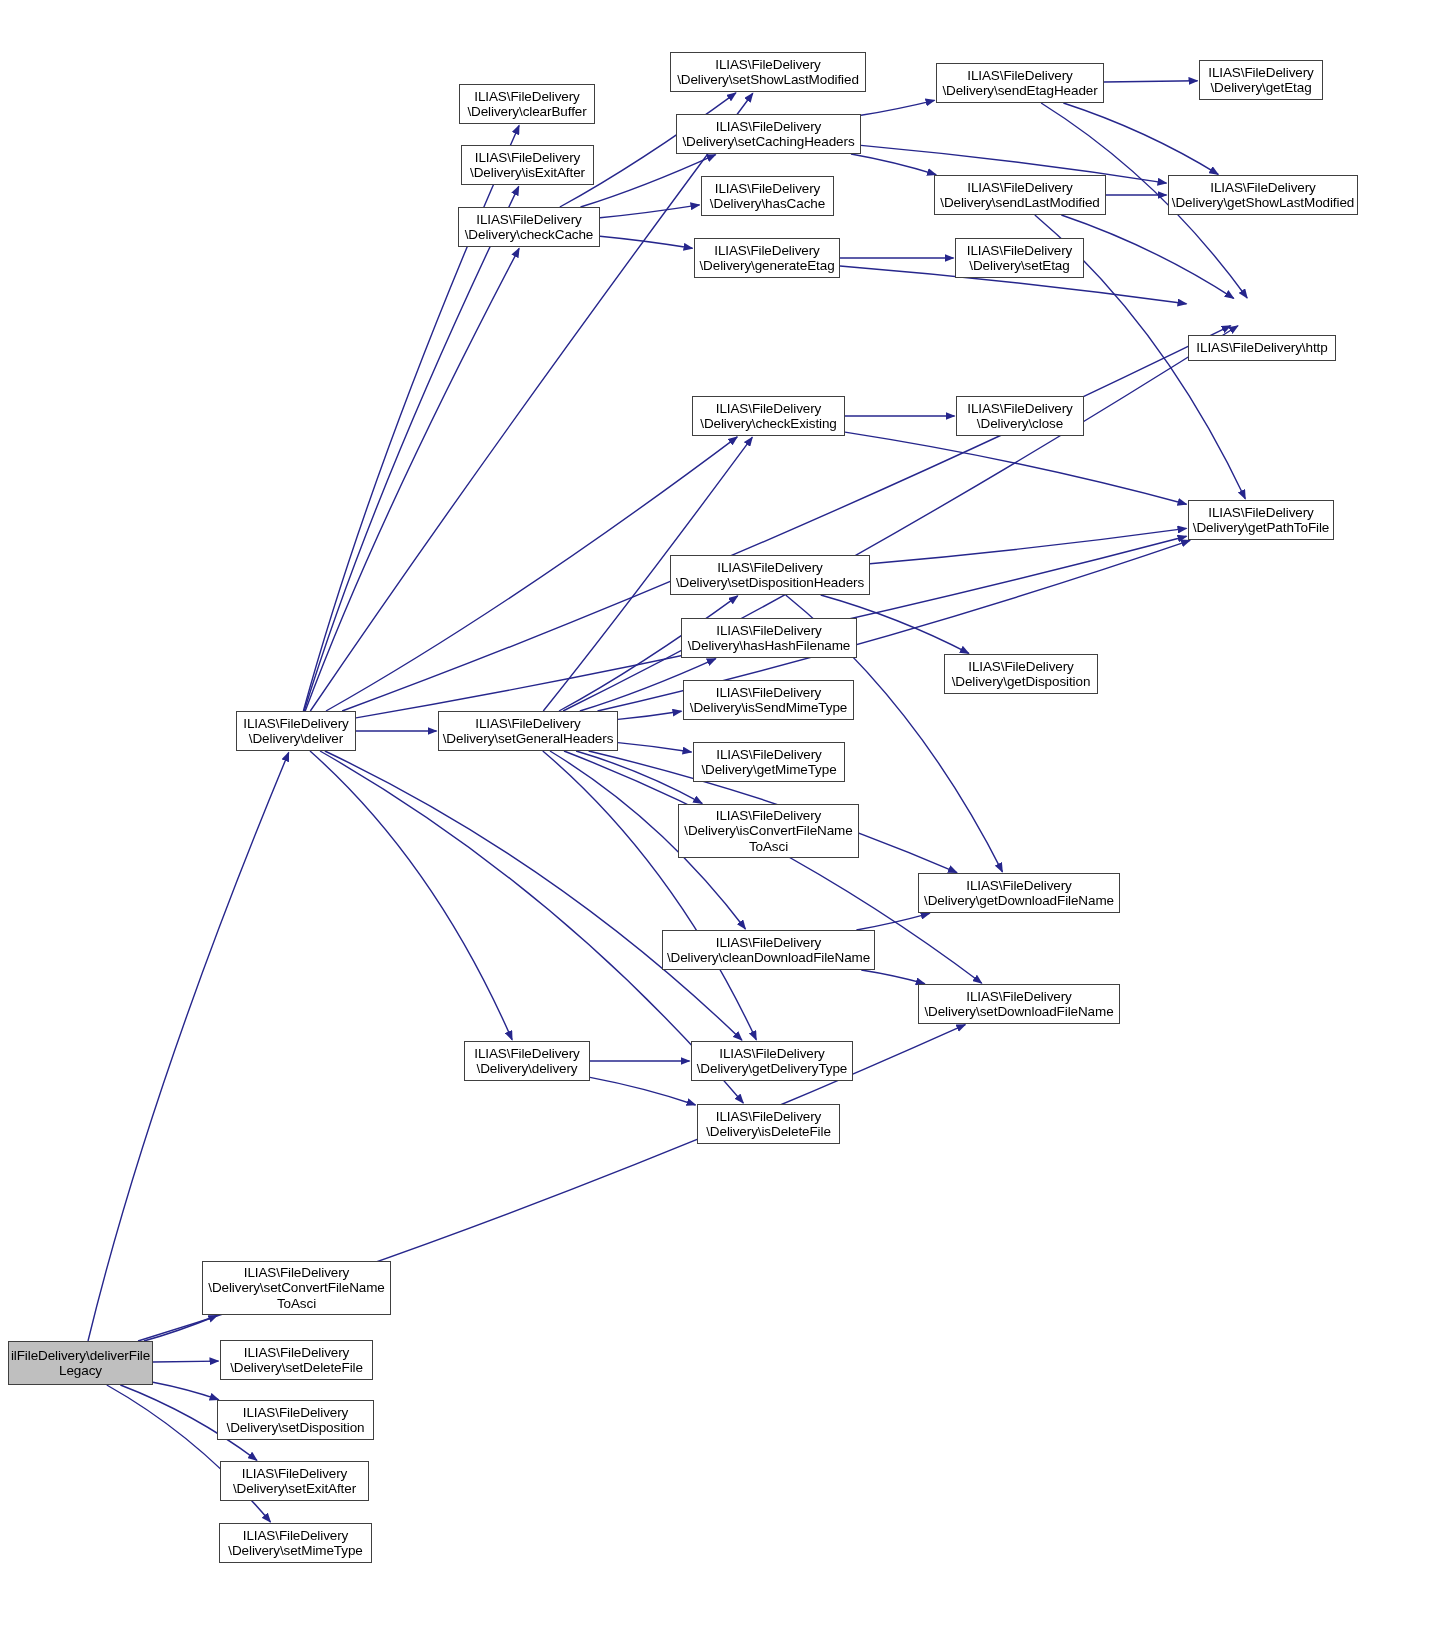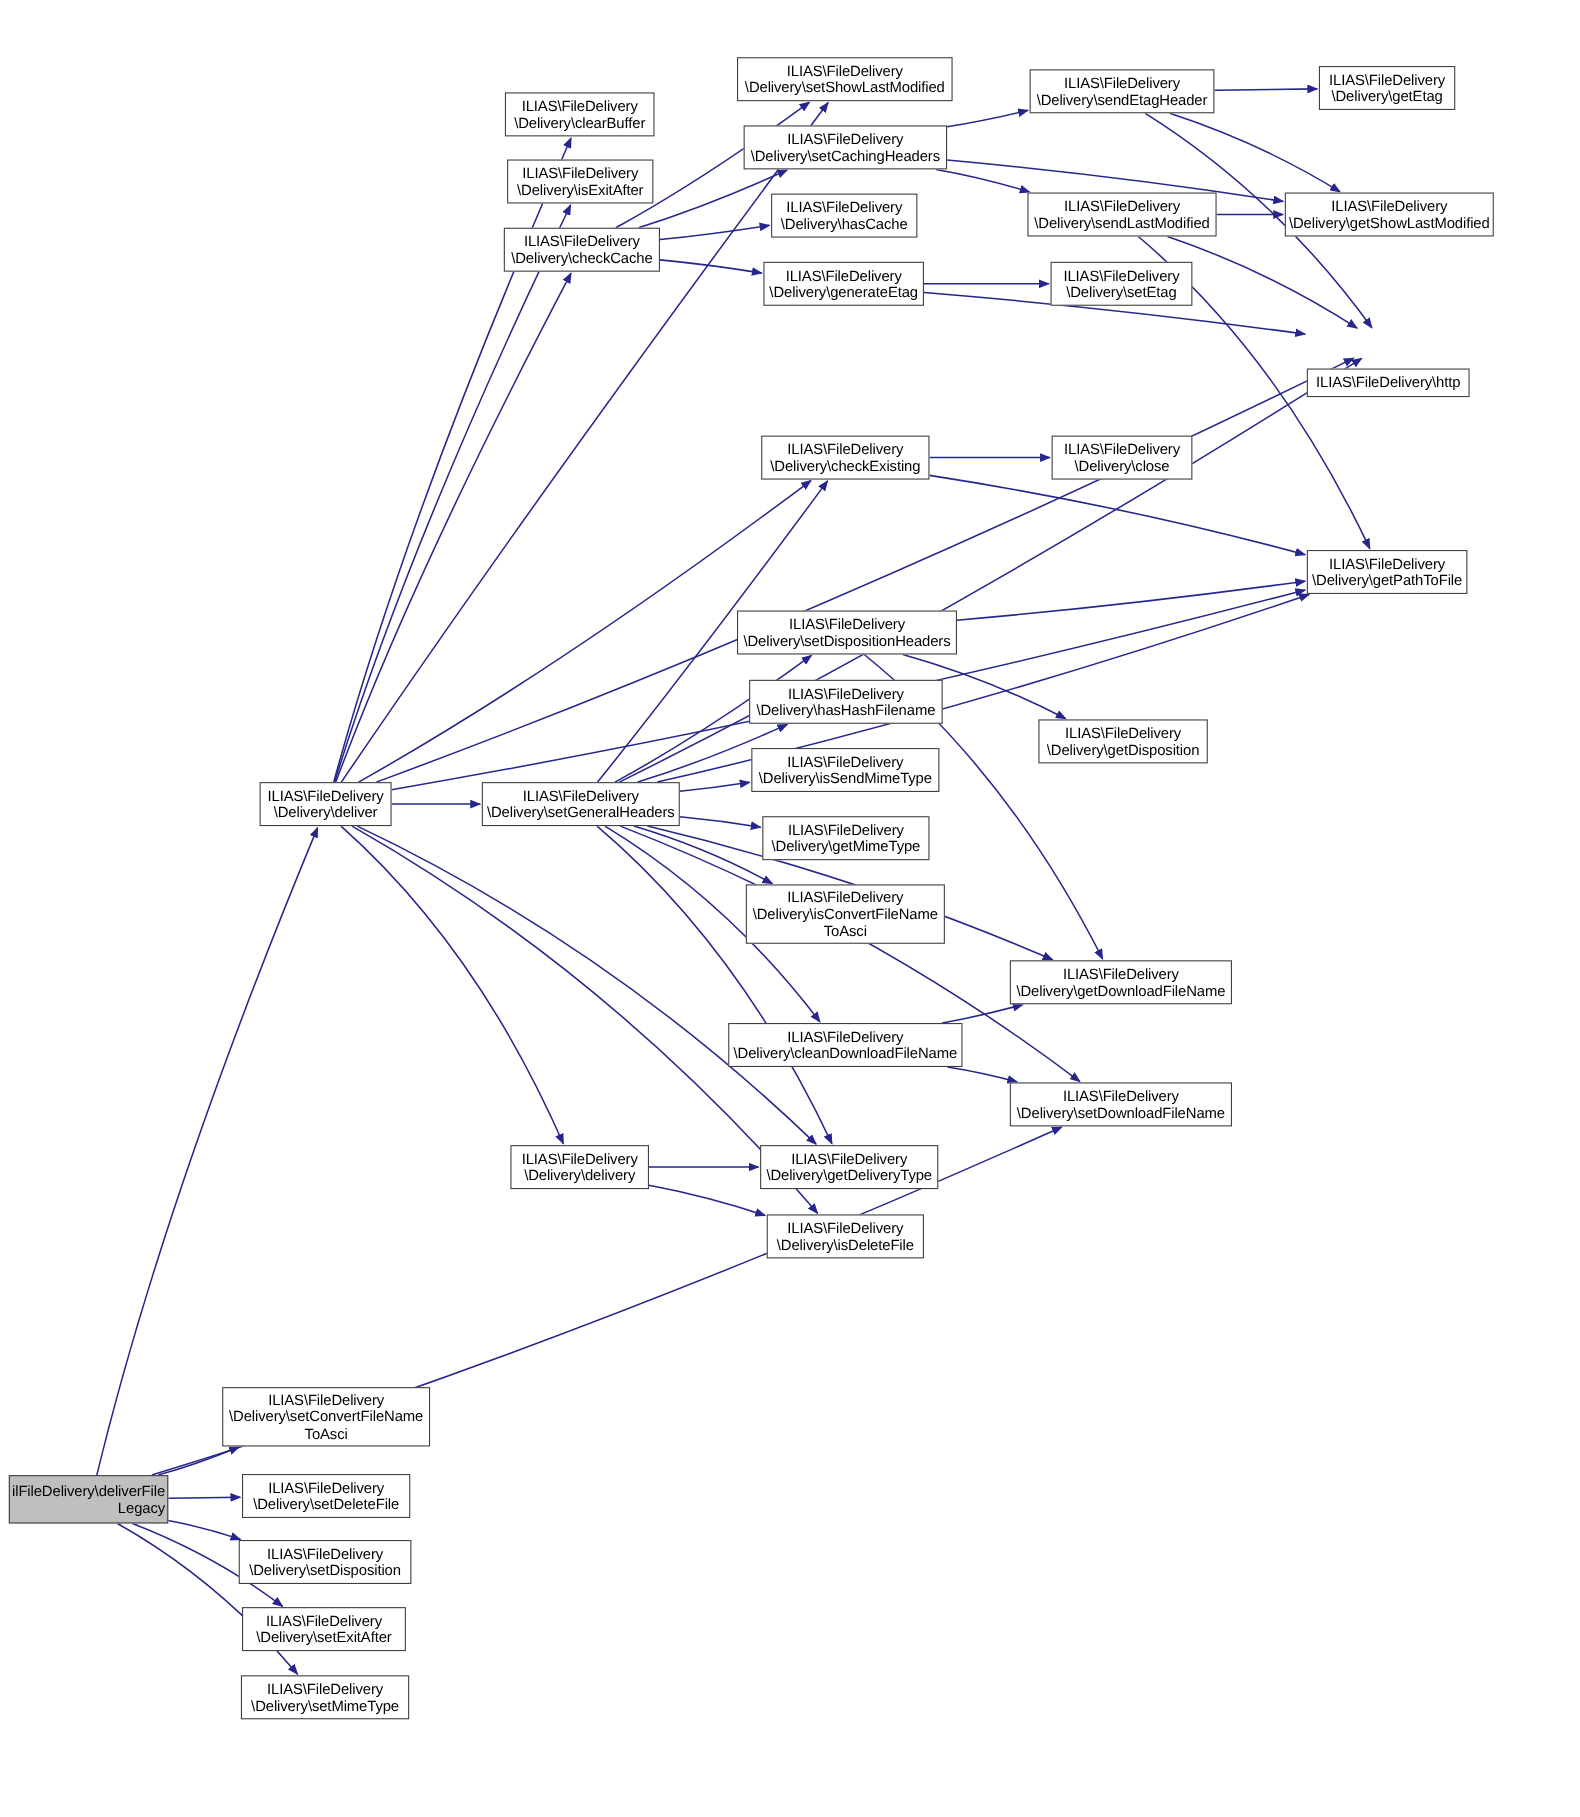--- a/index.html
+++ b/index.html
@@ -74,21 +74,21 @@
         <path d="M 820.7070707070707 595 Q 899.3453086642991 617.1448149711777 968.8975466215276 653.4496299423555" fill="none" stroke="#26268c" stroke-width="1.4" marker-end="url(#arrow)"></path>
         <path d="M 785.6603773584906 595 Q 915.443618607939 700.049488824597 1002.4148598573877 871.8189776491939" fill="none" stroke="#26268c" stroke-width="1.4" marker-end="url(#arrow)"></path>
         <path d="M 870 563.7983706720978 Q 1025.5118305885067 550.3458118431456 1186.5093230914738 528.3441695111384" fill="none" stroke="#26268c" stroke-width="1.4" marker-end="url(#arrow)"></path>
         <path d="M 856.3947368421052 930 Q 891.7096933991654 923.7064050948006 929.6426499562255 913.3328101896014" fill="none" stroke="#26268c" stroke-width="1.4" marker-end="url(#arrow)"></path>
         <path d="M 861.2777777777778 970 Q 894.0948414802306 975.1619538520258 924.7559051826834 983.6839077040515" fill="none" stroke="#26268c" stroke-width="1.4" marker-end="url(#arrow)"></path>
         <path d="M 590 1061 Q 639.75 1061 689.5 1061" fill="none" stroke="#26268c" stroke-width="1.4" marker-end="url(#arrow)"></path>
         <path d="M 590 1077.4347826086957 Q 644.9235913935283 1087.8524227075748 695.5485740914047 1104.969193241236" fill="none" stroke="#26268c" stroke-width="1.4" marker-end="url(#arrow)"></path>
       </g>
   </svg>
   <div id="node-layer">
-      <div class="node root" style="left: 8px; top: 1341px; width: 145px; height: 44px; text-align: right;">
+      <div class="node root" style="left: 8px; top: 1341px; width: 145px; height: 44px;">
         <span>ilFileDelivery\deliverFile
 Legacy</span>
       </div>
       <div class="node" style="left: 202px; top: 1261px; width: 189px; height: 54px;">
         <span>ILIAS\FileDelivery
 \Delivery\setConvertFileName
 ToAsci</span>
       </div>
       <div class="node" style="left: 220px; top: 1340px; width: 153px; height: 40px;">
         <span>ILIAS\FileDelivery

